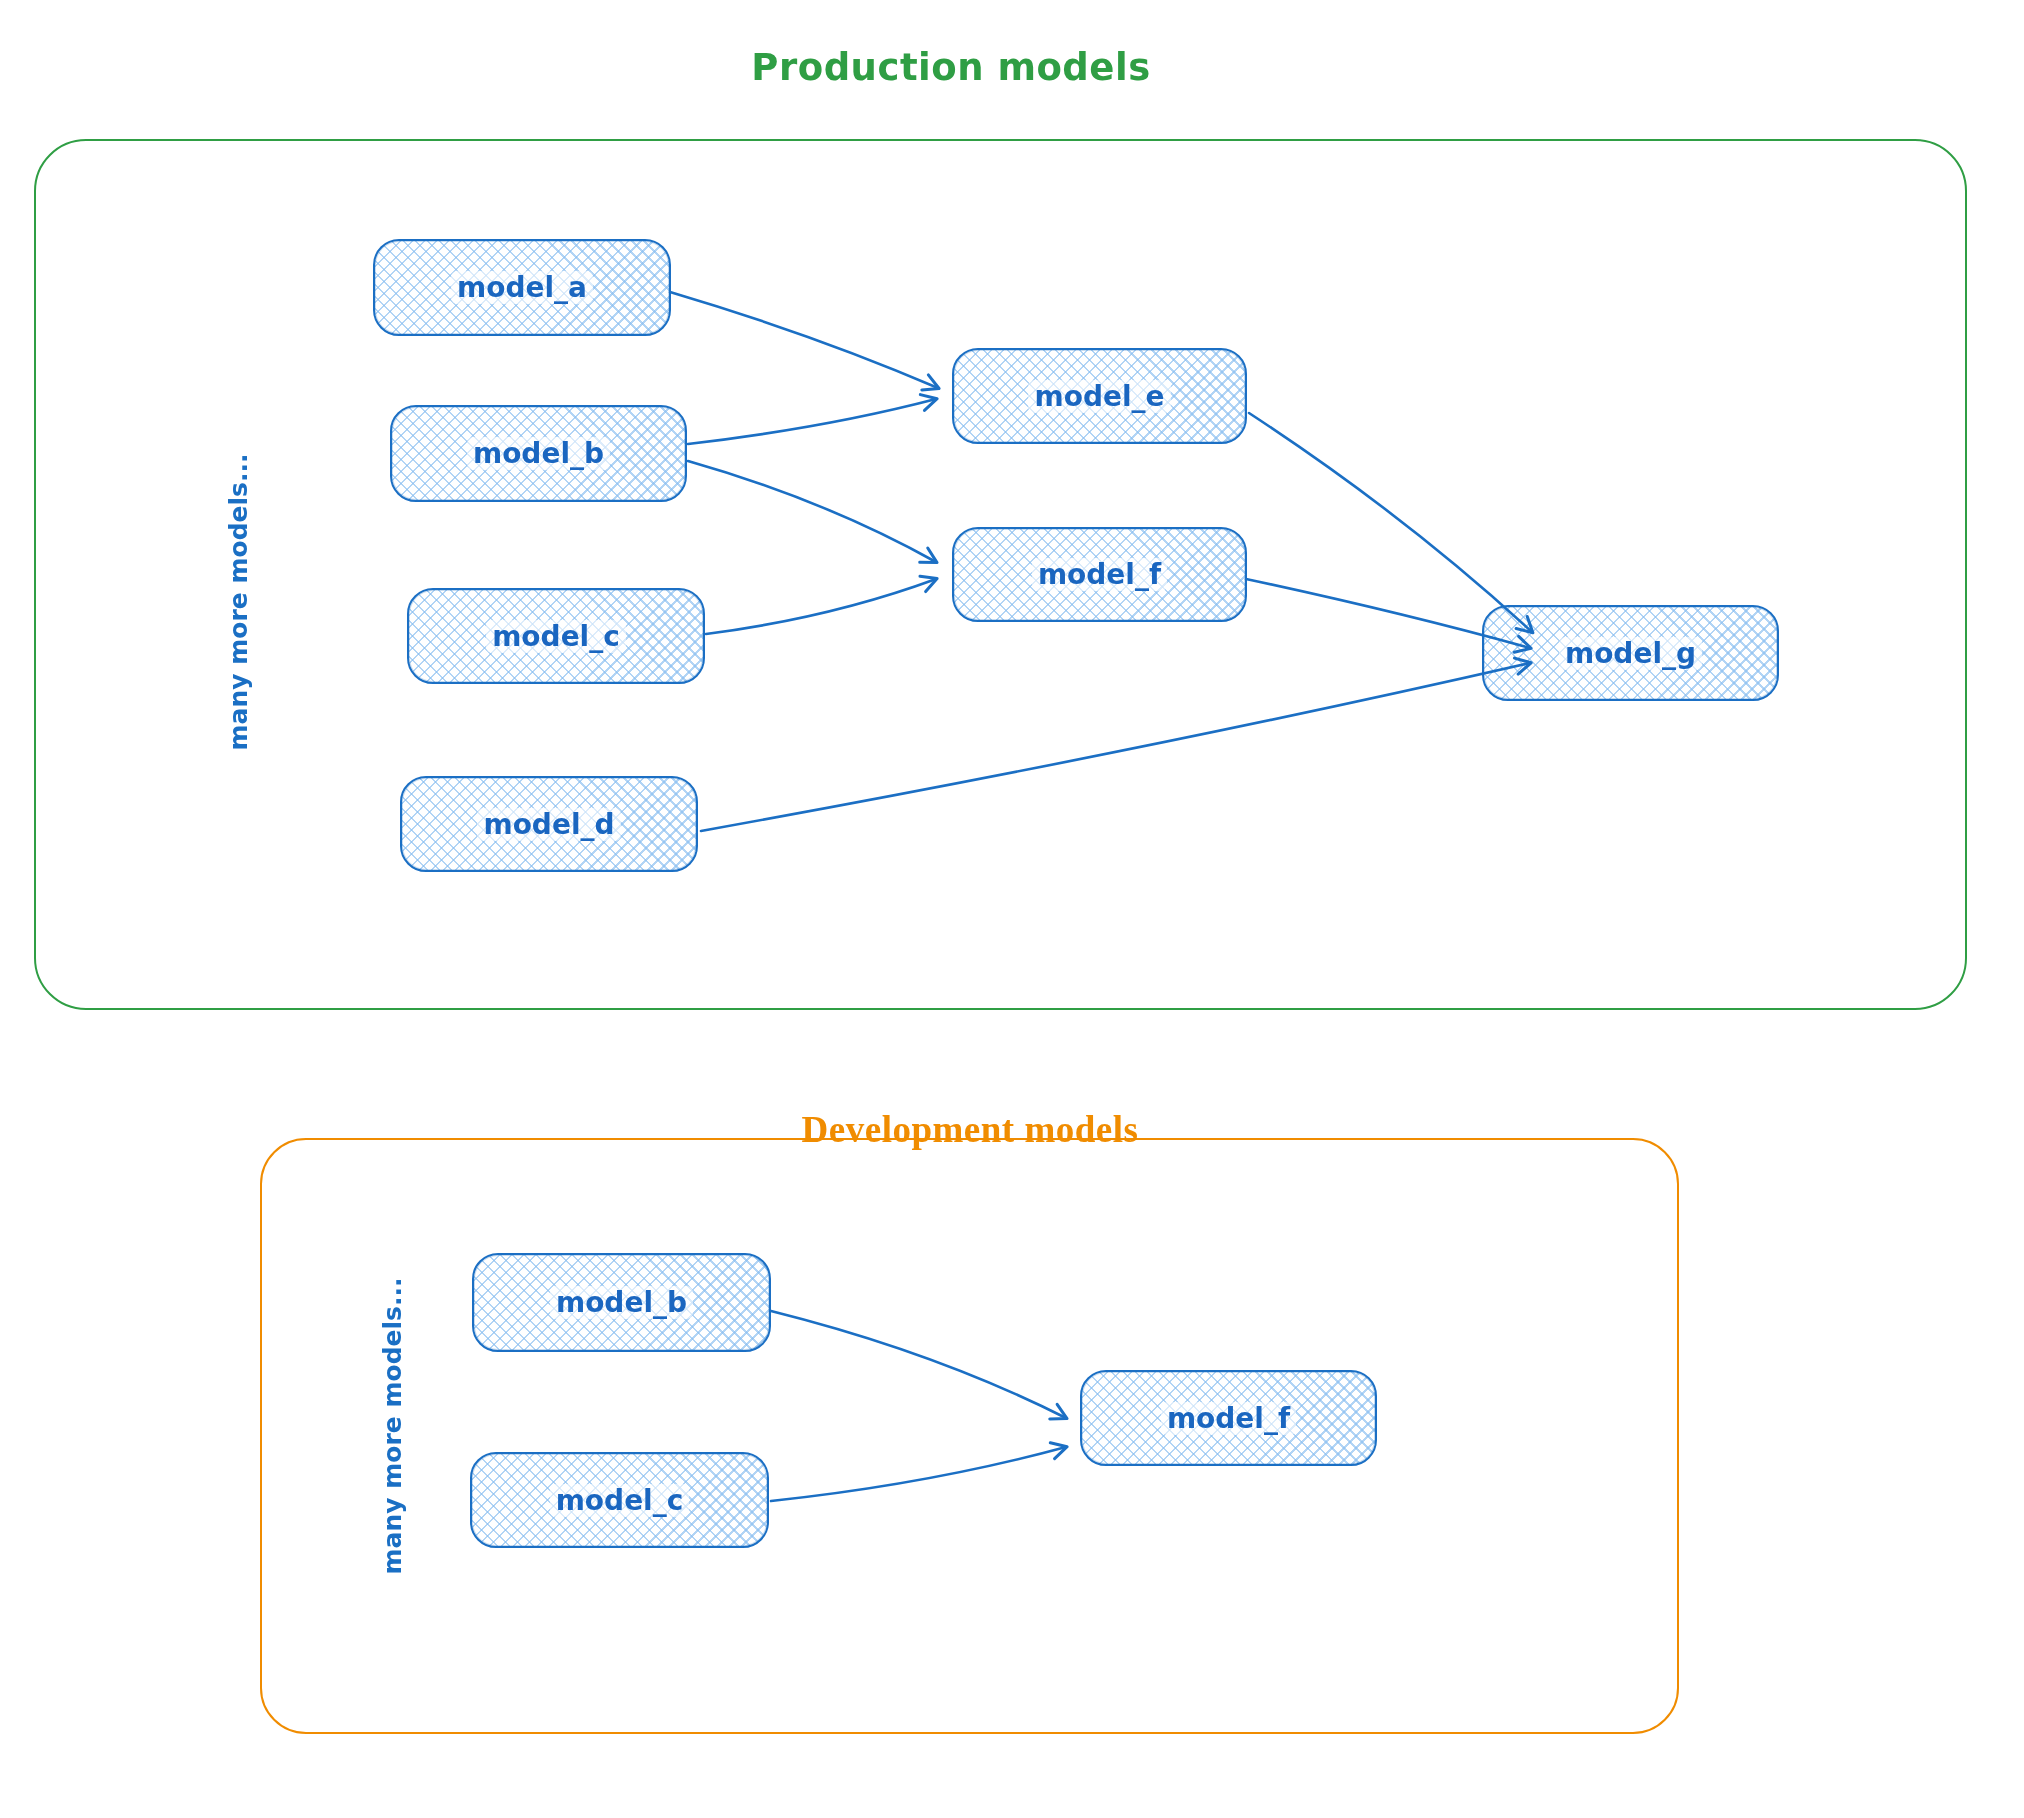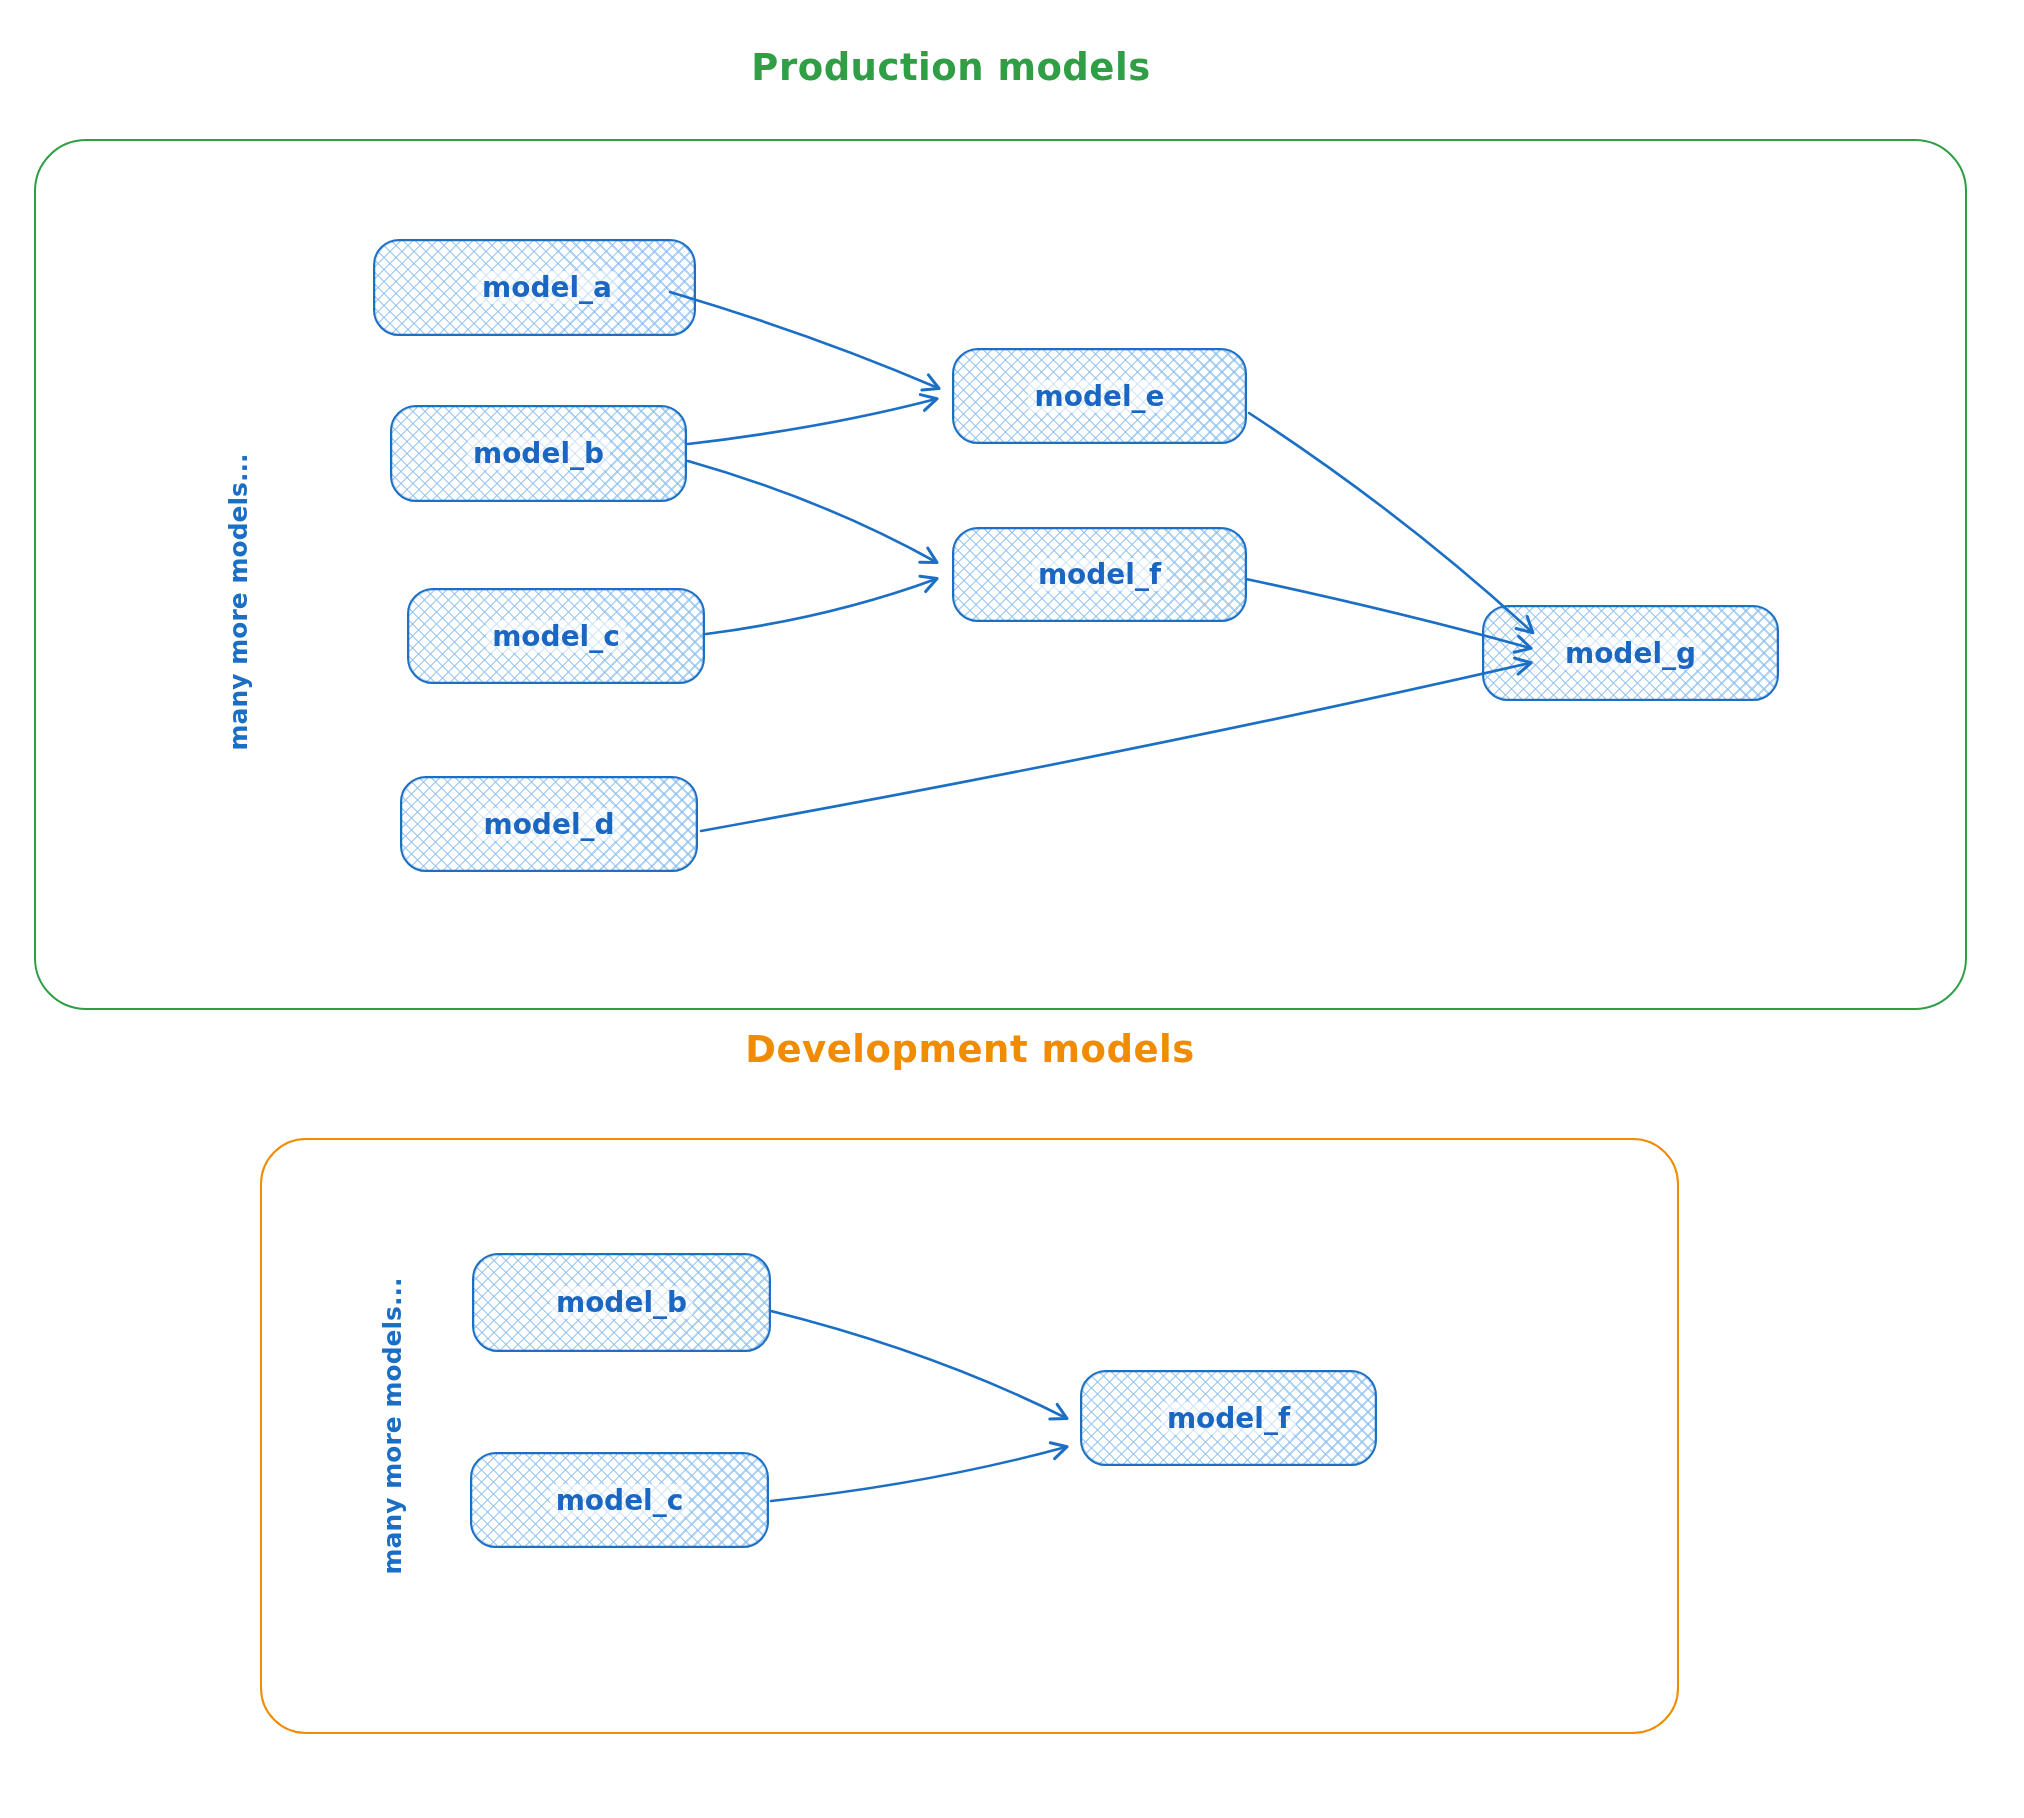--- a/index.html
+++ b/index.html
@@ -17,21 +17,21 @@
   }
   .section-title {
     position: absolute;
     width: 600px;
     text-align: center;
     font-size: 37px;
     font-weight: 600;
     letter-spacing: 0.5px;
   }
   .prod-title { left: 651px; top: 46px; color: #2f9e44; }
-  .dev-title  { left: 670px; top: 1028px; color: #f08c00; }
+  .dev-title  { left: 670px; top: 1108px; color: #f08c00; font-family: Liberation Serif, serif; }
 
   .container {
     position: absolute;
     background: transparent;
   }
   .prod-container {
     left: 34px; top: 139px;
     width: 1929px; height: 867px;
     border: 2.5px solid #2f9e44;
     border-radius: 52px;
@@ -72,21 +72,21 @@
   }
   .node span {
     font-size: 28px;
     font-weight: 600;
     color: #1a66c0;
     background: rgba(255,255,255,0.55);
     padding: 0 6px;
     border-radius: 6px;
   }
   
-  .n-prod-a { left: 373px;  top: 239px; width: 294px; height: 93px; padding-left: 25px; }
+  .n-prod-a { left: 373px;  top: 239px; width: 294px; height: 93px; }
   .n-prod-b { left: 390px;  top: 405px; width: 293px; height: 93px; }
   .n-prod-c { left: 407px;  top: 588px; width: 294px; height: 92px; }
   .n-prod-d { left: 400px;  top: 776px; width: 294px; height: 92px; }
   .n-prod-e { left: 952px;  top: 348px; width: 291px; height: 92px; }
   .n-prod-f { left: 952px;  top: 527px; width: 291px; height: 91px; }
   .n-prod-g { left: 1482px; top: 605px; width: 293px; height: 92px; }
   
   .n-dev-b { left: 472px;  top: 1253px; width: 295px; height: 95px; }
   .n-dev-c { left: 470px;  top: 1452px; width: 295px; height: 92px; }
   .n-dev-f { left: 1080px; top: 1370px; width: 293px; height: 92px; }

